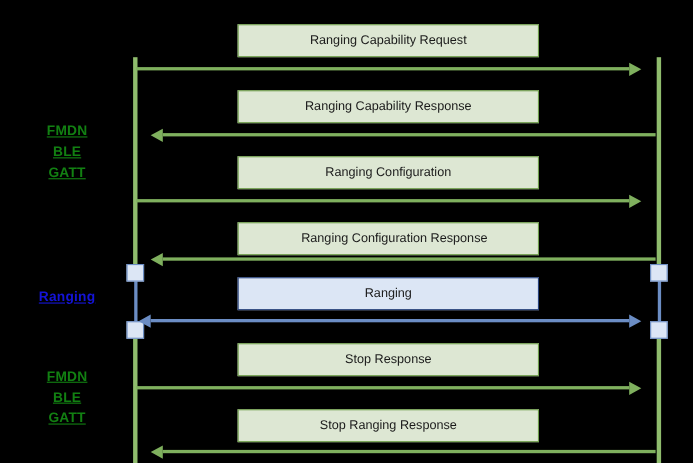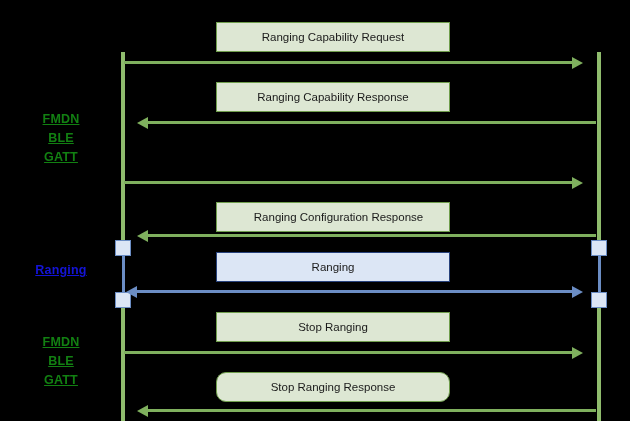--- a/index.html
+++ b/index.html
@@ -47,21 +47,21 @@
     white-space: pre-line;
     text-decoration: underline;
   }
   .side-label.green { color: #128012; }
   .side-label.blue  { color: #1414d8; }
 
   
   .msg-box {
     position: absolute;
     left: 216px;
-    width: 234px;
+    width: 274px;
     height: 30px;
     box-sizing: border-box;
     display: flex;
     align-items: center;
     justify-content: center;
     font-size: 11.5px;
     color: #1a1a1a;
   }
   .msg-box.green {
     background: #dde7d3;
@@ -119,33 +119,34 @@
 GATT</div>
 
   <div class="msg-box green" style="top:22px;">Ranging Capability Request</div>
   <div class="arrow-line green" style="left:124px; top:61px; width:448px;"></div>
   <div class="arrow-head right green" style="left:572px; top:56.5px;"></div>
 
   <div class="msg-box green" style="top:82px;">Ranging Capability Response</div>
   <div class="arrow-line green" style="left:148px; top:121px; width:448px;"></div>
   <div class="arrow-head left green" style="left:137px; top:116.5px;"></div>
 
+  <div class="msg-box green" style="top:142px;">Ranging Configuration</div>
   <div class="arrow-line green" style="left:124px; top:181px; width:448px;"></div>
   <div class="arrow-head right green" style="left:572px; top:176.5px;"></div>
 
   <div class="msg-box green" style="top:202px;padding-left:11px;">Ranging Configuration Response</div>
   <div class="arrow-line green" style="left:148px; top:234px; width:448px;"></div>
   <div class="arrow-head left green" style="left:137px; top:229.5px;"></div>
 
   <div class="msg-box blue" style="top:252px;">Ranging</div>
   <div class="arrow-line blue" style="left:137px; top:290px; width:435px;"></div>
   <div class="arrow-head left blue" style="left:126px; top:285.5px;"></div>
   <div class="arrow-head right blue" style="left:572px; top:285.5px;"></div>
 
-  <div class="msg-box green" style="top:312px;">Stop Ranging</div>
+  <div class="msg-box green" style="top:312px;">Stop Response</div>
   <div class="arrow-line green" style="left:124px; top:351px; width:448px;"></div>
   <div class="arrow-head right green" style="left:572px; top:346.5px;"></div>
 
-  <div class="msg-box green" style="top:372px;border-radius:10px;">Stop Ranging Response</div>
+  <div class="msg-box green" style="top:372px;">Stop Ranging Response</div>
   <div class="arrow-line green" style="left:148px; top:409px; width:448px;"></div>
   <div class="arrow-head left green" style="left:137px; top:404.5px;"></div>
 
 </div>
 
 </body></html>

